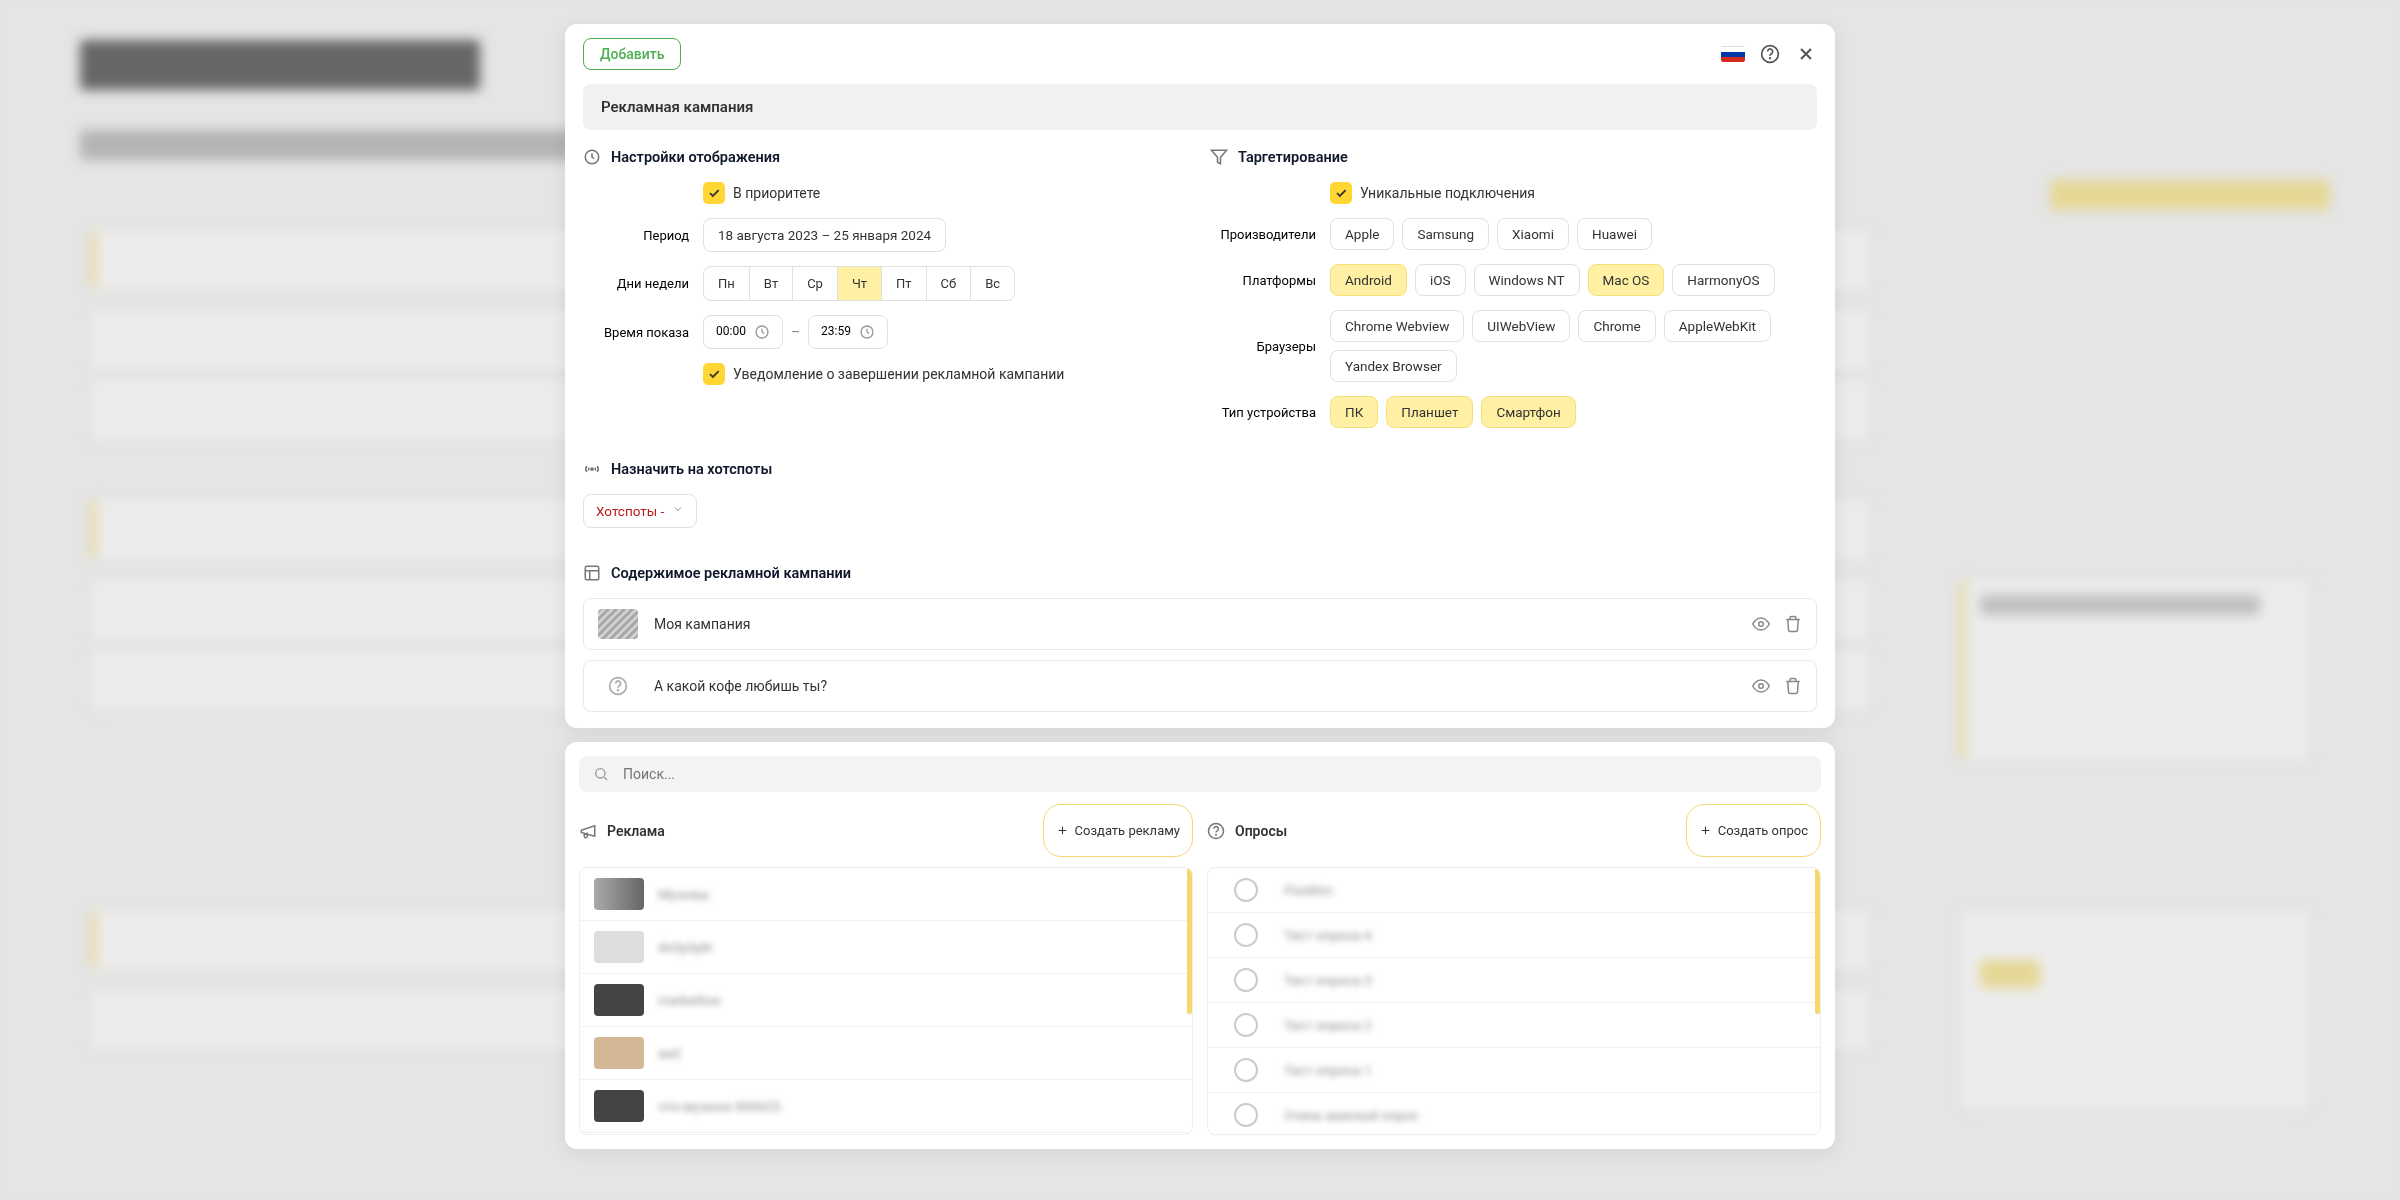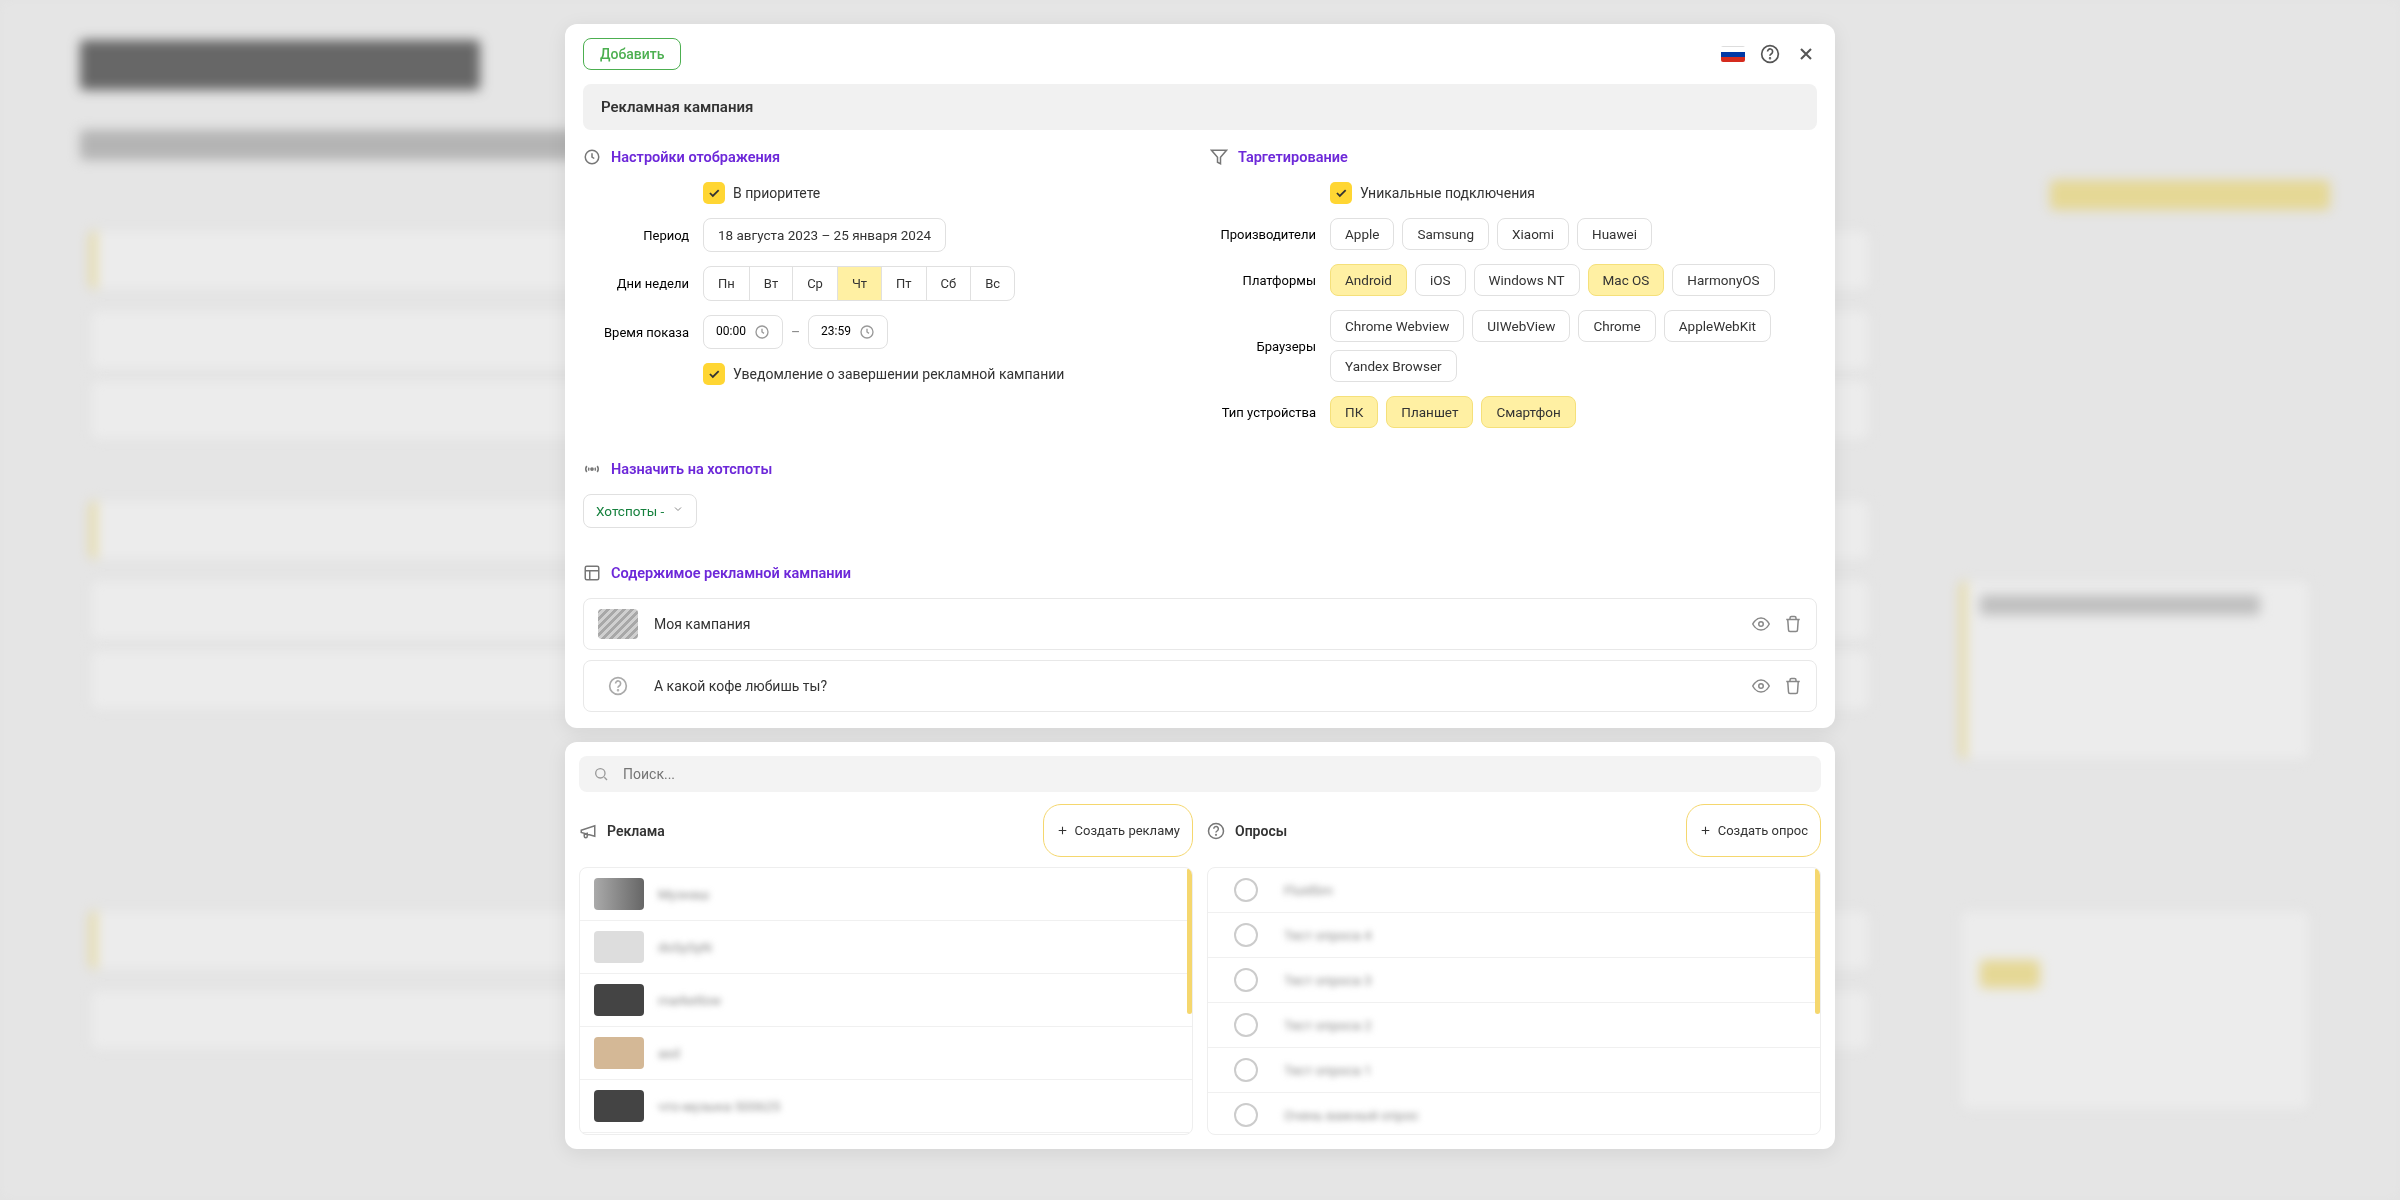--- a/index.html
+++ b/index.html
@@ -30,21 +30,21 @@
 .flag .blue { background: #0039a6; }
 .flag .red { background: #d52b1e; }
 .icon-btn { width: 22px; height: 22px; display: flex; align-items: center; justify-content: center; cursor: pointer; color: #555; }
 .icon-btn svg { width: 20px; height: 20px; }
 
 .section-title-bar { background: #f1f1f1; padding: 14px 18px; border-radius: 8px; margin: 0 18px; font-weight: 600; font-size: 15px; color: #333; }
 
 .two-col { display: flex; gap: 20px; padding: 18px 18px 0; }
 .col { flex: 1; }
 
-.sec-head { display: flex; align-items: center; gap: 10px; font-weight: 600; font-size: 14.5px; color: #6d28d9; margin-bottom: 16px; }
+.sec-head { display: flex; align-items: center; gap: 10px; font-weight: 600; font-size: 14.5px; color: #0f172a; margin-bottom: 16px; }
 .sec-head svg { width: 18px; height: 18px; color: #777; }
 
 .field-row { display: flex; align-items: center; margin-bottom: 14px; }
 .field-label { width: 120px; text-align: right; font-size: 13px; color: #000000; padding-right: 14px; flex-shrink: 0; }
 .field-content { display: flex; align-items: center; gap: 8px; flex-wrap: wrap; }
 
 .check { width: 22px; height: 22px; background: #ffd633; border-radius: 5px; display: flex; align-items: center; justify-content: center; flex-shrink: 0; }
 .check svg { width: 14px; height: 14px; color: #333; }
 .check-label { font-size: 14px; color: #333; }
 
@@ -57,21 +57,21 @@
 
 .time-pill { border: 1px solid #e0e0e0; border-radius: 8px; padding: 8px 12px; font-size: 12px; display: inline-flex; align-items: flex-start; gap: 8px; }
 .time-pill svg { width: 16px; height: 16px; color: #999; }
 .dash { color: #888; font-size: 14px; }
 
 .tag { border: 1px solid #e0e0e0; padding: 7px 14px; border-radius: 8px; font-size: 13.5px; color: #333; background: #fff; cursor: pointer; }
 .tag.active { background: #fff0a3; border-color: #f5e07a; }
 
 .single-col-section { padding: 0 18px; margin-top: 18px; }
 
-.dropdown { border: 1px solid #e0e0e0; border-radius: 8px; padding: 8px 12px; font-size: 13.5px; display: inline-flex; gap: 8px; color: #15803d; cursor: pointer; }
+.dropdown { border: 1px solid #e0e0e0; border-radius: 8px; padding: 8px 12px; font-size: 13.5px; display: inline-flex; gap: 8px; color: #b91c1c; cursor: pointer; }
 .dropdown svg { width: 12px; height: 12px; color: #888; }
 
 .content-item { display: flex; align-items: center; border: 1px solid #e8e8e8; border-radius: 8px; padding: 10px 14px; margin-bottom: 10px; gap: 16px; }
 .content-item:last-child { margin-bottom: 16px; }
 .thumb { width: 40px; height: 30px; background: linear-gradient(135deg, #a8a8a8 25%, #d0d0d0 25%, #d0d0d0 50%, #a8a8a8 50%, #a8a8a8 75%, #d0d0d0 75%); background-size: 8px 8px; border-radius: 4px; flex-shrink: 0; }
 .thumb.q { background: none; display: flex; align-items: center; justify-content: center; }
 .thumb.q svg { width: 20px; height: 20px; color: #aaa; }
 .content-title { flex: 1; font-size: 14px; color: #333; }
 .content-actions { display: flex; gap: 14px; }
 .content-actions svg { width: 18px; height: 18px; color: #888; cursor: pointer; }

